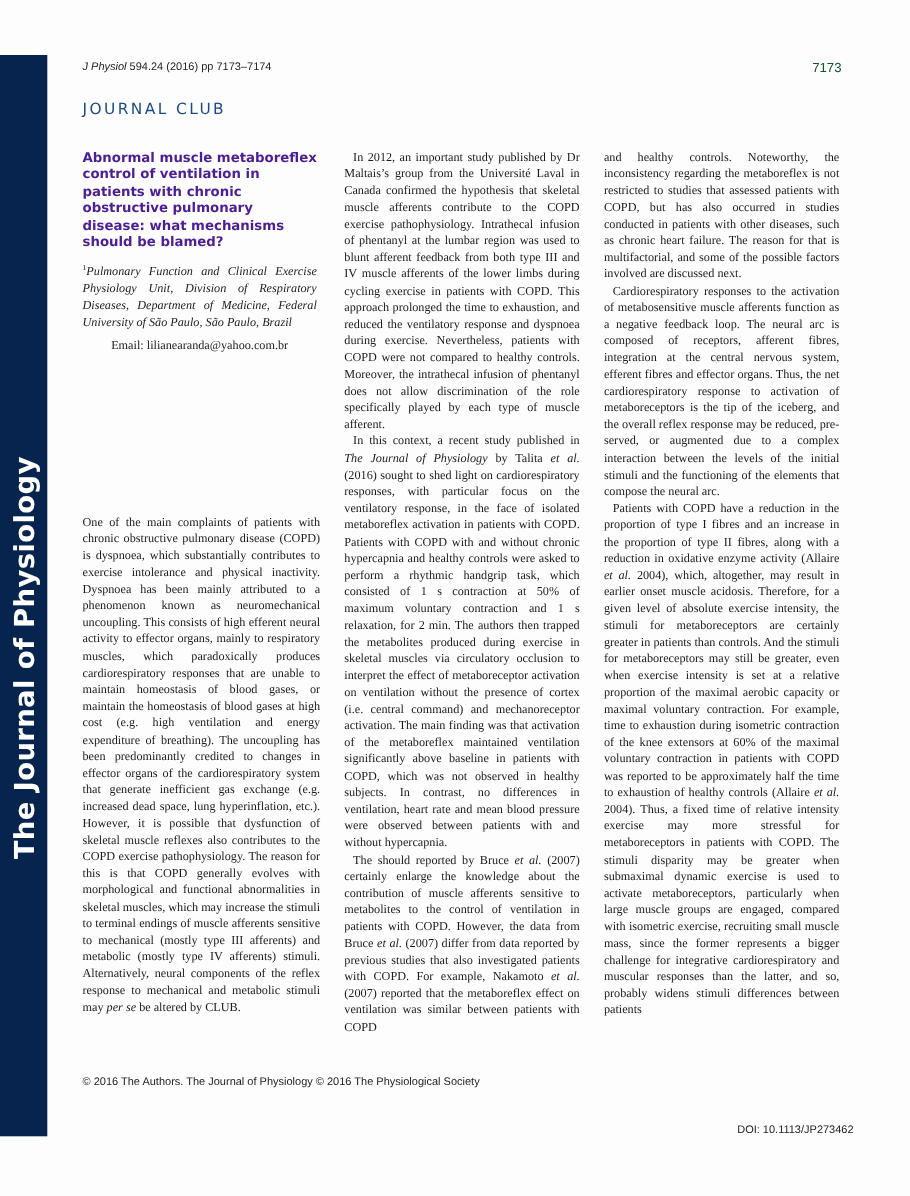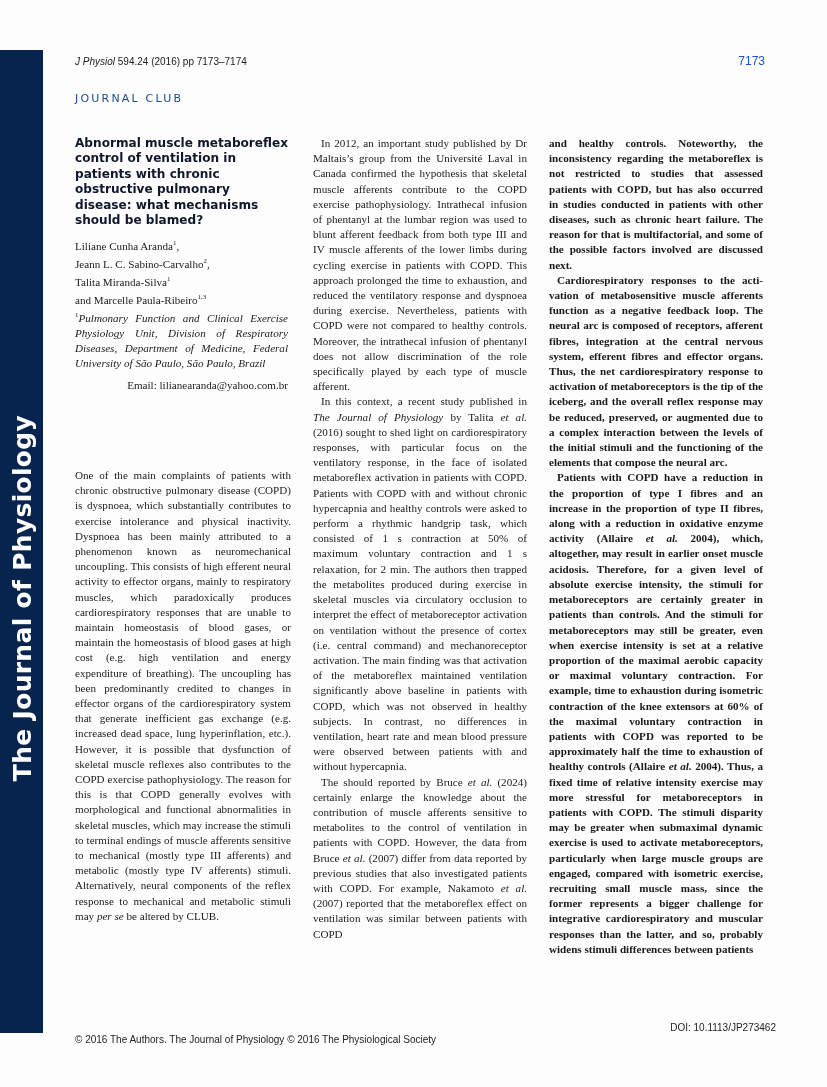--- a/index.html
+++ b/index.html
@@ -19,50 +19,50 @@
     font-family: "DejaVu Sans", "Liberation Sans", sans-serif;
     font-weight: bold; font-size: 25px; color: #ffffff; letter-spacing: 0.3px;
   }
   .running-head {
     position: absolute; left: 75px; top: 56px;
     font-family: Liberation Sans, sans-serif; font-size: 10px; color: #222;
   }
   .running-head i { font-style: italic; }
   .page-number {
     position: absolute; right: 62px; top: 54px;
-    font-family: "Liberation Sans", sans-serif; font-size: 12px; color: #1d4ed8;
+    font-family: "Liberation Sans", sans-serif; font-size: 12px; color: #14532d;
   }
   .section-label {
     position: absolute; left: 75px; top: 92px;
-    font-family: "DejaVu Sans", sans-serif; font-size: 11px;
+    font-family: "DejaVu Sans", sans-serif; font-size: 14px;
     letter-spacing: 2.2px; color: #1b4a86;
   }
   .col {
     position: absolute; top: 136px; width: 213px;
     font-size: 11.1px; line-height: 15.2px; text-align: justify;
     hyphens: manual;
   }
   .col1 { left: 75px; }
   .col2 { left: 313px; width: 214px; }
-  .col3 { left: 549px; width: 214px; font-weight: bold; }
+  .col3 { left: 549px; width: 214px; }
   .article-title {
     font-family: "DejaVu Sans", "Liberation Sans", sans-serif;
     font-weight: bold; font-size: 12.1px; line-height: 15.4px;
-    color: #0f172a; margin: 0 0 8px 0; text-align: left;
+    color: #4c1d95; margin: 0 0 8px 0; text-align: left;
   }
   .authors { text-align: left; margin: 0; }
   .authors sup { font-size: 7px; }
   .affil { font-style: italic; margin: 0; }
   .affil sup { font-size: 7px; font-style: normal; }
-  .email { margin: 6px 0 0 0; text-align: right; }
+  .email { margin: 6px 0 0 0; text-align: center; }
   .abstract { position: absolute; left: 75px; top: 468px; width: 216px; font-size: 11.1px; line-height: 15.2px; text-align: justify; }
   p { margin: 0; }
   .para { text-indent: 8px; }
   .footer-left {
-    position: absolute; left: 75px; top: 1034px;
+    position: absolute; left: 75px; top: 978px;
     font-family: "Liberation Sans", sans-serif; font-size: 10px; color: #222;
   }
   .footer-right {
     position: absolute; right: 51px; top: 1022px;
     font-family: "Liberation Sans", sans-serif; font-size: 10px; color: #222;
   }
 </style>
 </head>
 <body>
 
@@ -72,26 +72,20 @@
 
 <div class="running-head">
   <i>J Physiol</i>
   <span>594.24 (2016) pp 7173–7174</span>
 </div>
 <div class="page-number">7173</div>
 <div class="section-label">JOURNAL CLUB</div>
 
 <div class="col col1">
   <h1 class="article-title">Abnormal muscle metaboreflex control of ventilation in patients with chronic obstructive pulmonary disease: what mechanisms should be blamed?</h1>
-  <p class="authors">
-    <span>Liliane Cunha Aranda</span><sup>1</sup><span>,</span><br>
-    <span>Jeann L. C. Sabino-Carvalho</span><sup>2</sup><span>,</span><br>
-    <span>Talita Miranda-Silva</span><sup>1</sup><br>
-    <span>and Marcelle Paula-Ribeiro</span><sup>1,3</sup>
-  </p>
   <p class="affil"><sup>1</sup><span>Pulmonary Function and Clinical Exercise Physiology Unit, Division of Respiratory Diseases, Department of Medicine, Federal University of São Paulo, São Paulo, Brazil</span></p>
   <p class="email">
     <span>Email:</span>
     <span>lilianearanda@yahoo.com.br</span>
   </p>
 </div>
 
 <div class="abstract">
   <p>
     <span>One of the main complaints of patients with chronic obstructive pulmonary disease (COPD) is dyspnoea, which substantially contributes to exercise intolerance and physical inactivity. Dyspnoea has been mainly attributed to a phenomenon known as neuromechanical uncoupling. This consists of high efferent neural activity to effector organs, mainly to respiratory muscles, which paradoxically produces cardiorespiratory responses that are unable to maintain homeostasis of blood gases, or maintain the homeo­stasis of blood gases at high cost (e.g. high ventilation and energy expenditure of breathing). The uncoupling has been pre­dominantly credited to changes in effector organs of the cardiorespiratory system that generate inefficient gas exchange (e.g. increased dead space, lung hyperinflation, etc.). However, it is possible that dysfunction of skeletal muscle reflexes also contributes to the COPD exercise pathophysiology. The reason for this is that COPD generally evolves with morphological and functional abnormalities in skeletal muscles, which may increase the stimuli to terminal endings of muscle afferents sensitive to mechanical (mostly type III afferents) and metabolic (mostly type IV afferents) stimuli. Alternatively, neural components of the reflex response to mechanical and metabolic stimuli may</span>
@@ -105,21 +99,21 @@
   <p class="para">
     <span>In this context, a recent study published in</span>
     <i>The Journal of Physiology</i>
     <span>by Talita</span>
     <i>et al.</i>
     <span>(2016) sought to shed light on cardio­respiratory responses, with particular focus on the ventilatory response, in the face of isolated metaboreflex activation in patients with COPD. Patients with COPD with and without chronic hypercapnia and healthy controls were asked to perform a rhythmic handgrip task, which consisted of 1 s contraction at 50% of maximum voluntary contraction and 1 s relaxation, for 2 min. The authors then trapped the metabolites produced during exercise in skeletal muscles via circulatory occlusion to interpret the effect of metaboreceptor activation on ventilation without the presence of cortex (i.e. central command) and mechano­receptor activation. The main finding was that activation of the metaboreflex maintained ventilation significantly above baseline in patients with COPD, which was not observed in healthy subjects. In contrast, no differences in ventilation, heart rate and mean blood pressure were observed between patients with and without hypercapnia.</span>
   </p>
   <p class="para">
     <span>The should reported by Bruce</span>
     <i>et al.</i>
-    <span>(2024) certainly enlarge the knowledge about the contribution of muscle afferents sensitive to metabolites to the control of ventilation in patients with COPD. However, the data from Bruce</span>
+    <span>(2007) certainly enlarge the knowledge about the contribution of muscle afferents sensitive to metabolites to the control of ventilation in patients with COPD. However, the data from Bruce</span>
     <i>et al.</i>
     <span>(2007) differ from data reported by previous studies that also investigated patients with COPD. For example, Nakamoto</span>
     <i>et al.</i>
     <span>(2007) reported that the metaboreflex effect on ventilation was similar between patients with COPD</span>
   </p>
 </div>
 
 <div class="col col3">
   <p style="text-align:justify">and healthy controls. Noteworthy, the inconsistency regarding the metaboreflex is not restricted to studies that assessed patients with COPD, but has also occurred in studies conducted in patients with other diseases, such as chronic heart failure. The reason for that is multifactorial, and some of the possible factors involved are discussed next.</p>
   <p class="para">Cardiorespiratory responses to the acti­vation of metabosensitive muscle afferents function as a negative feedback loop. The neural arc is composed of receptors, afferent fibres, integration at the central nervous system, efferent fibres and effector organs. Thus, the net cardiorespiratory response to activation of metaboreceptors is the tip of the iceberg, and the overall reflex response may be reduced, pre­served, or augmented due to a complex interaction between the levels of the initial stimuli and the functioning of the elements that compose the neural arc.</p>

